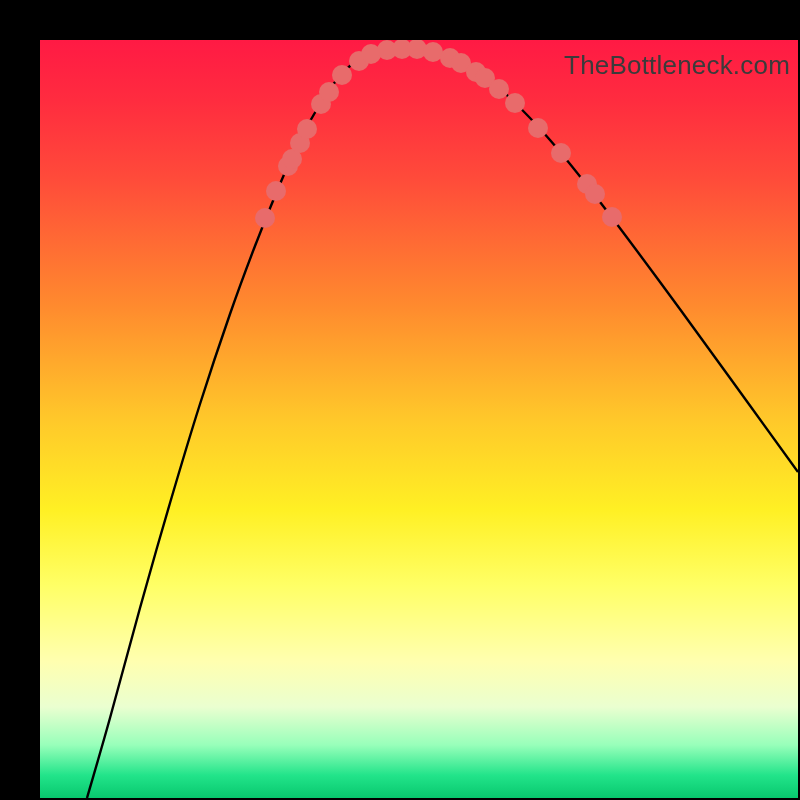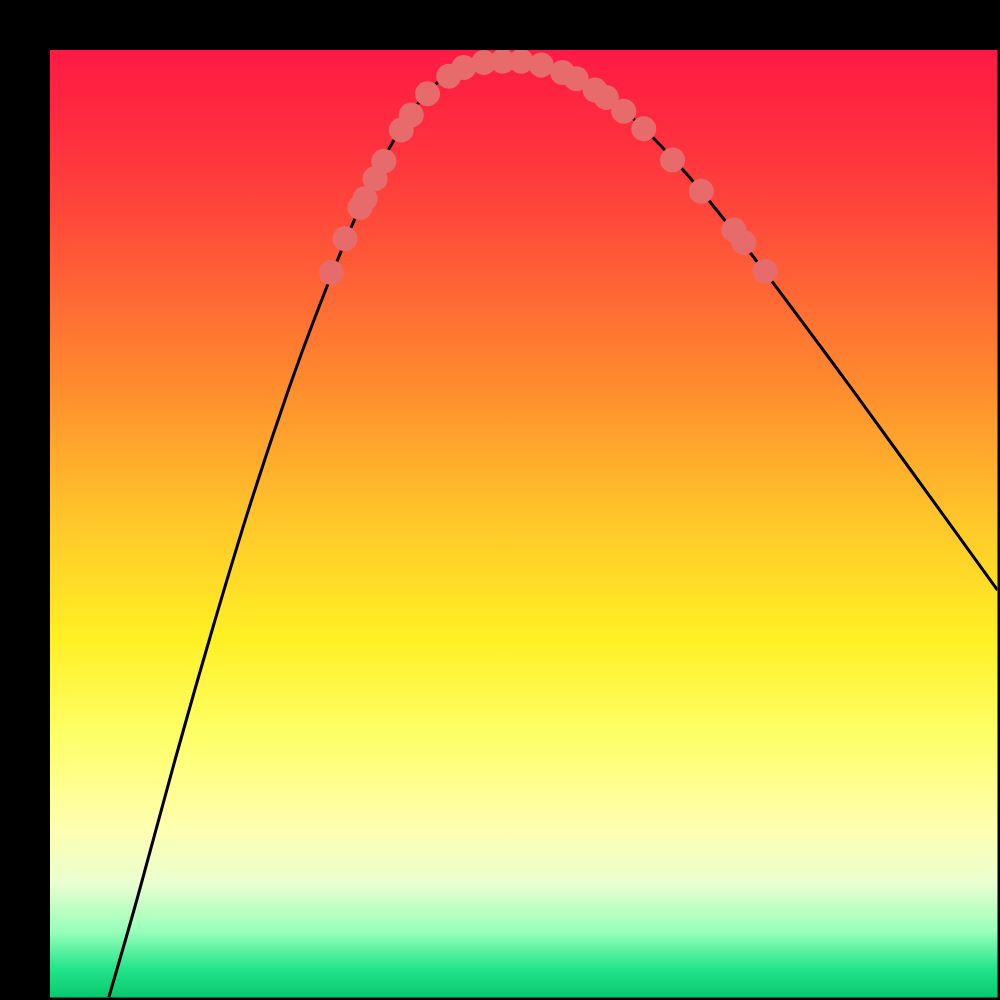--- a/index.html
+++ b/index.html
@@ -52,20 +52,21 @@
     position: absolute;
     left: 0;
     top: 0;
   }
 </style>
 </head>
 <body>
 
 <div class="frame">
   <div class="plot-area">
+    <div class="watermark">TheBottleneck.com</div>
     <svg id="chart-svg" width="758" height="758" viewBox="0 0 758 758">
         <path d="M 47 758 C 51.1 743.6, 60.5 712.2, 70 678 C 79.5 643.8, 89.2 606.7, 100 568 C 110.8 529.3, 119.2 499.7, 130 463 C 140.8 426.3, 149.2 398.0, 160 364 C 170.8 330.0, 180.1 302.4, 190 274 C 199.9 245.6, 206.0 229.4, 215 206 C 224.0 182.6, 231.9 163.1, 240 144 C 248.1 124.9, 252.8 114.4, 260 100 C 267.2 85.6, 273.2 75.2, 280 64 C 286.8 52.8, 292.6 44.8, 298 38 C 303.4 31.2, 305.7 29.6, 310 26 C 314.3 22.4, 317.3 20.5, 322 18 C 326.7 15.5, 329.9 13.4, 336 12 C 342.1 10.6, 348.8 10.4, 356 10 C 363.2 9.6, 368.4 9.3, 376 10 C 383.6 10.7, 390.4 11.8, 398 14 C 405.6 16.2, 410.4 18.4, 418 22 C 425.6 25.6, 430.6 27.5, 440 34 C 449.4 40.5, 457.4 46.1, 470 58 C 482.6 69.9, 493.8 81.3, 510 100 C 526.2 118.7, 540.2 136.4, 560 162 C 579.8 187.6, 596.6 210.3, 620 242 C 643.4 273.7, 665.2 303.8, 690 338 C 714.8 372.2, 745.8 415.1, 758 432" fill="none" stroke="#000000" stroke-width="2.4"></path>
         <circle cx="225" cy="178" r="10" fill="#e86b6b"></circle>
         <circle cx="236" cy="151" r="10" fill="#e86b6b"></circle>
         <circle cx="248" cy="126" r="10" fill="#e86b6b"></circle>
         <circle cx="252" cy="119" r="10" fill="#e86b6b"></circle>
         <circle cx="260" cy="103" r="10" fill="#e86b6b"></circle>
         <circle cx="267" cy="89" r="10" fill="#e86b6b"></circle>
         <circle cx="281" cy="64" r="10" fill="#e86b6b"></circle>
         <circle cx="289" cy="52" r="10" fill="#e86b6b"></circle>

